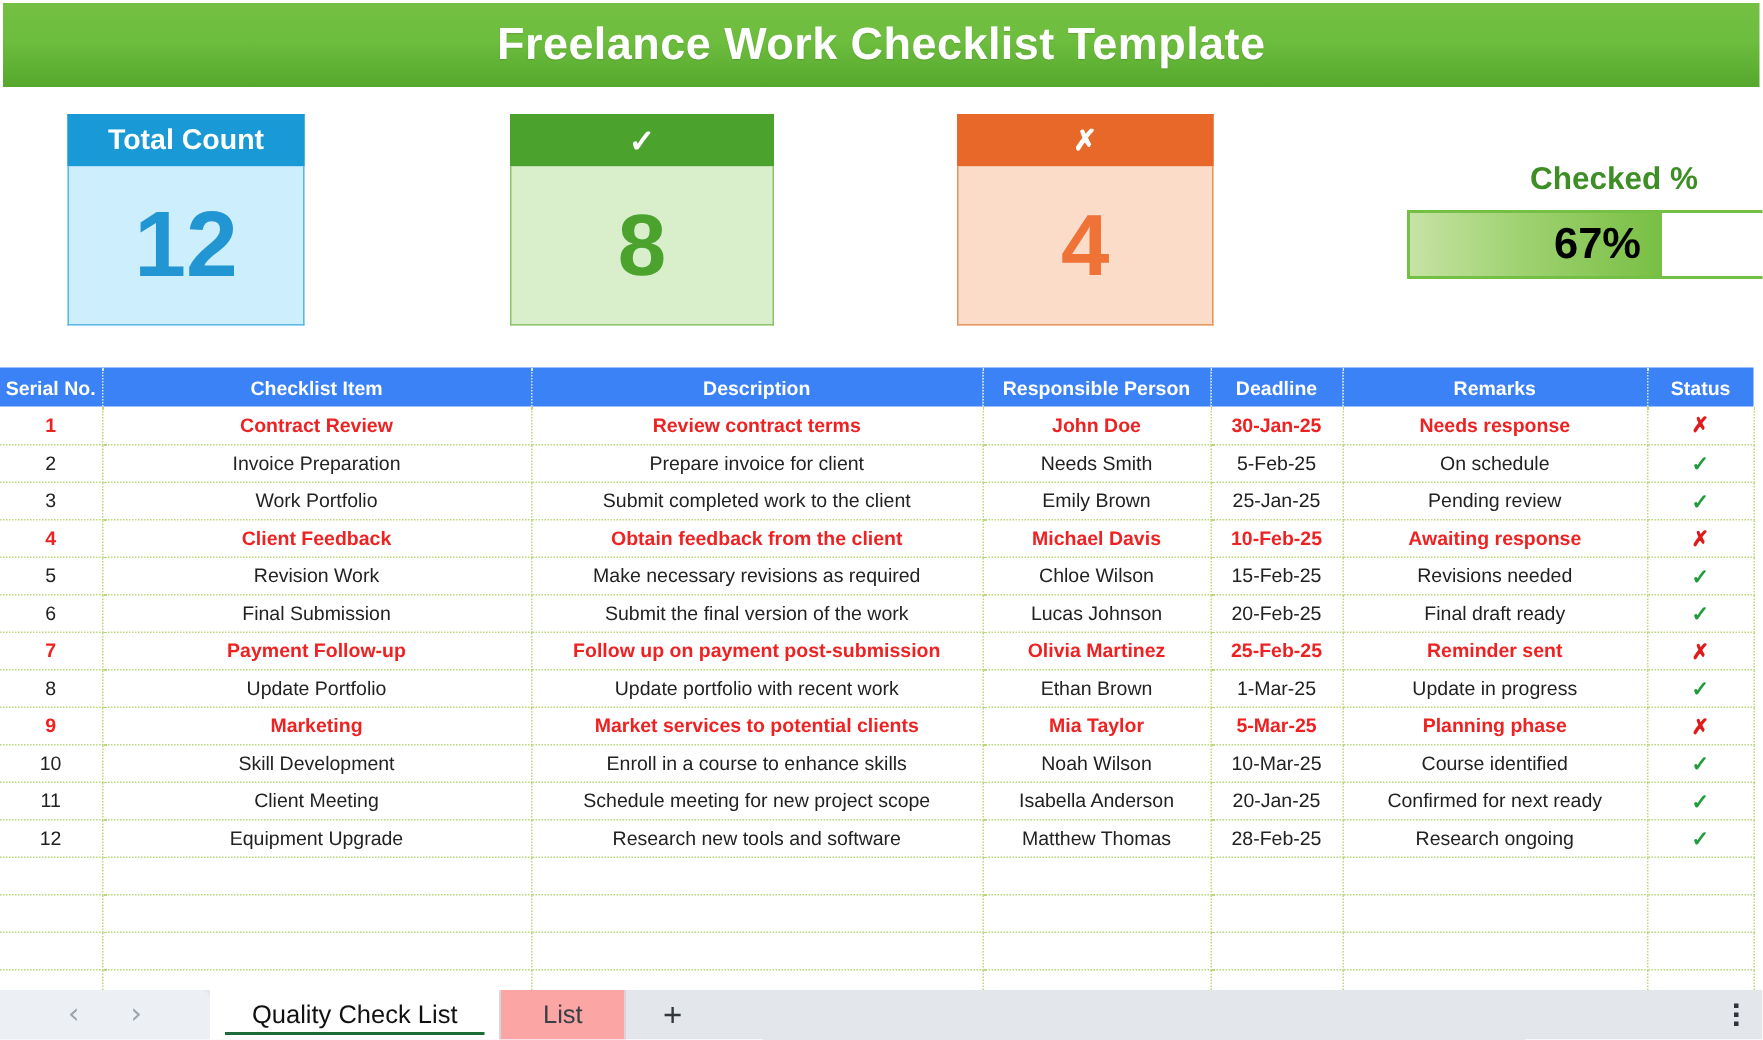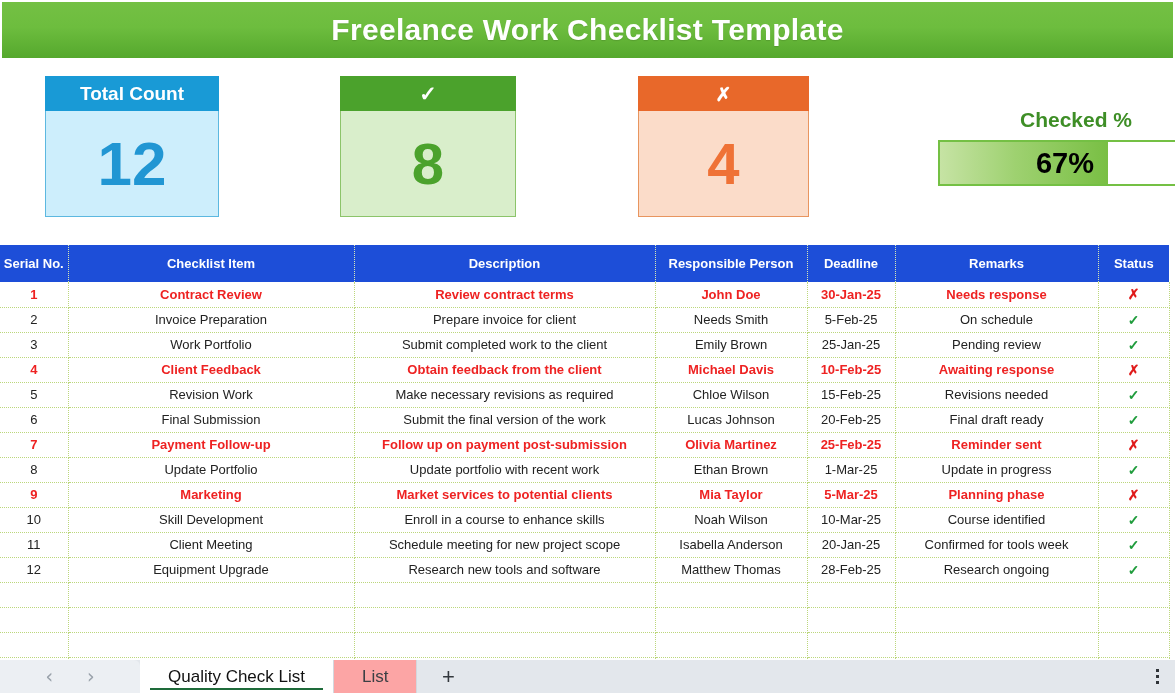--- a/index.html
+++ b/index.html
@@ -31,21 +31,21 @@
   .kpi { position: absolute; }
   .kpi .kpi-head {
     height: 35px; display:flex; align-items:center; justify-content:center;
     color:#fff; font-weight:bold; font-size:19px;
   }
   .kpi .kpi-body {
     display:flex; align-items:center; justify-content:center;
     font-weight:bold;
   }
 
-  #kpi-total { left:45px; top:76px; width:174px; height:141px; }
+  #kpi-total { left:45px; top:76px; width:158px; height:141px; }
   #kpi-total .kpi-head { background:#199ad6; font-size:19px; }
   #kpi-total .kpi-body {
     height:106px; background:#cdeefc; color:#2196d3; font-size:62px;
     border:1px solid #5cb8e0; border-top:none;
   }
   #kpi-total .kpi-head { border:1px solid #199ad6; border-bottom:none; }
 
   #kpi-check { left:340px; top:76px; width:176px; height:141px; }
   #kpi-check .kpi-head { background:#4ba22c; font-size:21px; border:1px solid #4ba22c; border-bottom:none; }
   #kpi-check .kpi-body {
@@ -78,22 +78,22 @@
     position:absolute; inset:0; display:flex; align-items:center;
     justify-content:center; font-size:29px; font-weight:bold; color:#000;
   }
 
   
   #sheet-table {
     position:absolute; left:0; top:245px;
     width:1169px; border-collapse:collapse; table-layout:fixed;
   }
   #sheet-table th {
-    background:#1d4ed8; color:#ffffff;
-    font-size:13px; font-weight:bold; height:37px;
+    background:#3b82f6; color:#ffffff;
+    font-size:13px; font-weight:bold; height:26px;
     border-right:1px dotted #d9e8b4;
     text-align:center; vertical-align:middle;
     white-space:nowrap;
   }
   #sheet-table th:last-child { border-right:none; }
   #sheet-table td {
     height:25px; font-size:13px; text-align:center; vertical-align:middle;
     border-bottom:1px dotted #bcd77c;
     border-right:1px dotted #bcd77c;
     color:#222; background:#fff;
@@ -293,21 +293,21 @@
           <td>10-Mar-25</td>
           <td>Course identified</td>
           <td class="status-ok">✓</td>
         </tr>
         <tr>
           <td>11</td>
           <td>Client Meeting</td>
           <td>Schedule meeting for new project scope</td>
           <td>Isabella Anderson</td>
           <td>20-Jan-25</td>
-          <td>Confirmed for tools week</td>
+          <td>Confirmed for next ready</td>
           <td class="status-ok">✓</td>
         </tr>
         <tr>
           <td>12</td>
           <td>Equipment Upgrade</td>
           <td>Research new tools and software</td>
           <td>Matthew Thomas</td>
           <td>28-Feb-25</td>
           <td>Research ongoing</td>
           <td class="status-ok">✓</td>

